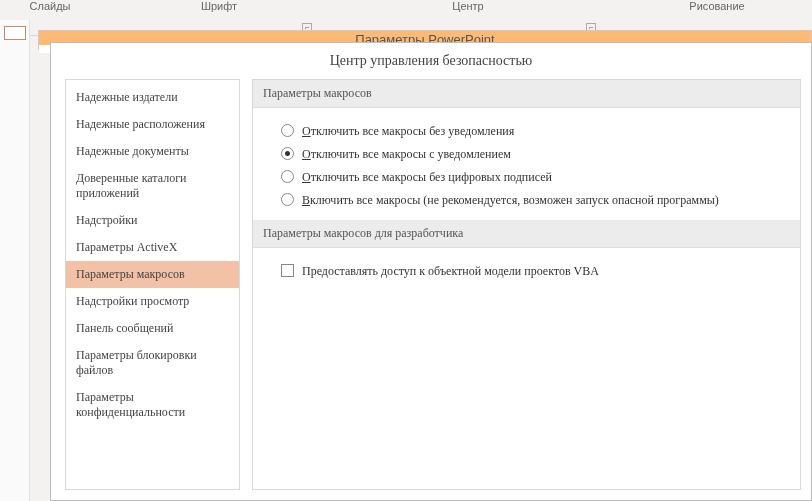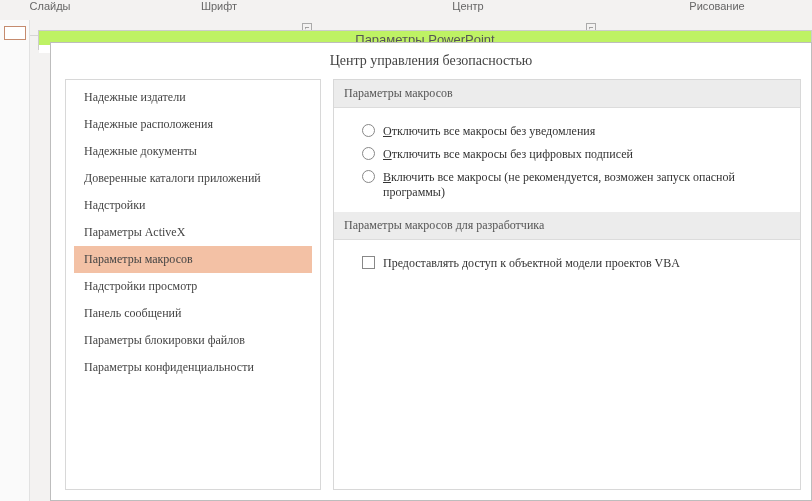--- a/index.html
+++ b/index.html
@@ -64,21 +64,21 @@
       border: 1px solid #c58b6e;
     }
 
     
     .parent-title {
       position: absolute;
       top: 30px;
       left: 38px;
       right: 0;
       height: 20px;
-      background: #bef264;
+      background: #fdba74;
       border: 1px solid #ccc;
       text-align: center;
       font-size: 13px;
       line-height: 18px;
       color: #555;
     }
     .parent-title::after{
       content:"";
       position:absolute;
       left:0; right:0; bottom:-4px; height:8px;
@@ -105,24 +105,24 @@
       padding: 10px 0 10px;
     }
     .dialog-body {
       flex: 1;
       display: flex;
       padding: 0 10px 10px 14px;
       gap: 12px;
     }
 
     .sidebar {
-      width: 256px;
+      width: 175px;
       border: 1px solid #d8d8d8;
       background: #fff;
-      padding: 4px 8px;
+      padding: 4px 0;
     }
     .sidebar-item {
       padding: 6px 10px;
       cursor: pointer;
       color: #444;
     }
     .sidebar-item.selected {
       background: #f3c1a5;
     }
 
@@ -216,20 +216,24 @@
         <div class="sidebar-item">Параметры конфиденциальности</div>
       </div>
     <div class="content">
       <div class="section-header">Параметры макросов</div>
       <div class="section-body" id="macro-options">
           <label class="radio-row">
             <span class="radio"></span>
             <span><span class="uline">О</span>тключить все макросы без уведомления</span>
           </label>
           <label class="radio-row">
+            <span class="radio checked"></span>
+            <span><span class="uline">О</span>тключить все макросы с уведомлением</span>
+          </label>
+          <label class="radio-row">
             <span class="radio"></span>
             <span><span class="uline">О</span>тключить все макросы без цифровых подписей</span>
           </label>
           <label class="radio-row">
             <span class="radio"></span>
             <span><span class="uline">В</span>ключить все макросы (не рекомендуется, возможен запуск опасной программы)</span>
           </label>
         </div>
       <div class="section-header">Параметры макросов для разработчика</div>
       <div class="section-body">

